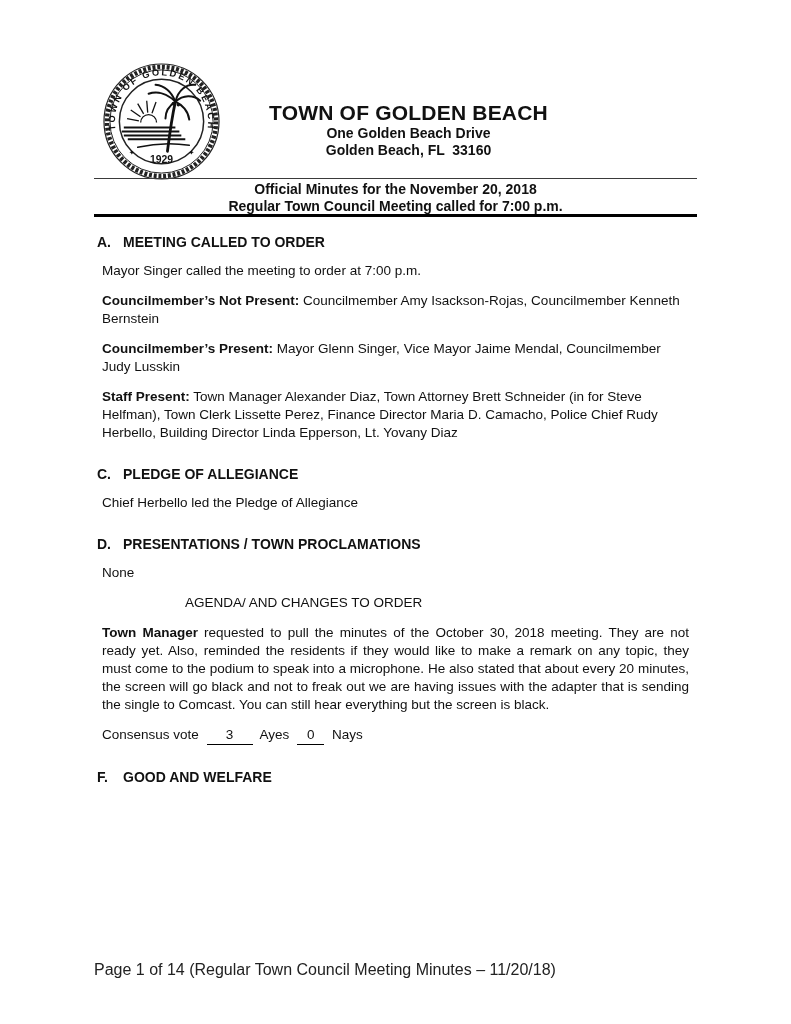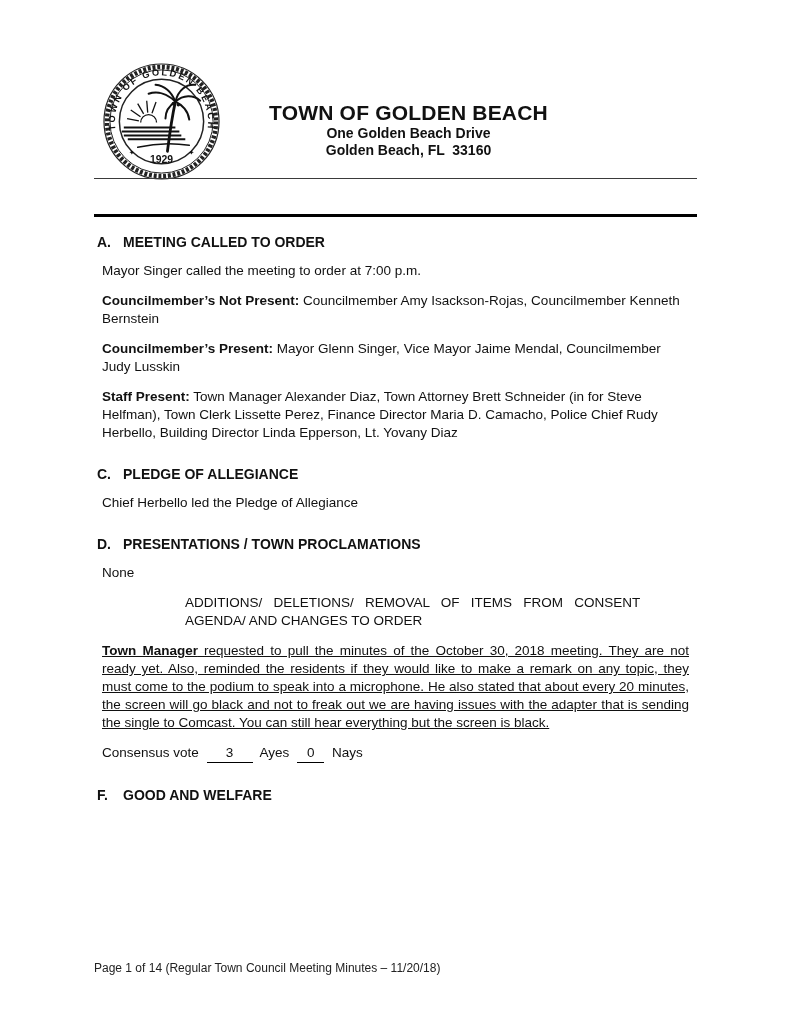--- a/index.html
+++ b/index.html
@@ -19,28 +19,28 @@
   .addr{font-size:14px;font-weight:bold;line-height:17px;white-space:pre-wrap;}
   .rule-thin{position:absolute;left:94px;right:94px;top:178px;height:1px;background:#3a3a3a;}
   .minutes-block{position:absolute;left:0;right:0;top:181px;text-align:center;font-weight:bold;font-size:14px;line-height:16.5px;}
   .rule-thick{position:absolute;left:94px;right:94px;top:214px;height:3px;background:#000;}
   
   .content{position:absolute;top:228px;left:94px;width:603px;}
   .sec-h{font-size:14px;font-weight:bold;line-height:16px;margin:24px 3px 0;}
   .sec-h:first-child{margin-top:6px;}
   .sec-letter{display:inline-block;width:26px;}
   .para{font-size:13.5px;line-height:18px;margin:12px 8px 0;}
-  .justify{text-align:justify;text-decoration:underline;}
+  .justify{text-align:justify;}
   .sub-item{font-size:13.5px;line-height:18px;margin:12px 0 0 91px;}
   .sub-line1{word-spacing:7.5px;white-space:nowrap;}
   .blank{display:inline-block;border-bottom:1.5px solid #000;text-align:center;font-size:13.5px;}
   .blank-ayes{width:46px;margin:0 4px;}
   .blank-nays{width:27px;margin:0 4px;}
   
-  .footer{position:absolute;left:94px;top:961px;font-size:12px;color:#222;}
+  .footer{position:absolute;left:94px;top:961px;font-size:16px;color:#222;}
 </style>
 </head>
 <body>
 
 <div class="page">
 
   <svg class="seal" width="119" height="119" viewBox="0 0 120 120">
     <circle cx="60" cy="60" r="58" fill="none" stroke="#222" stroke-width="1.2"></circle>
     <circle cx="60" cy="60" r="55" fill="none" stroke="#222" stroke-width="4.5" stroke-dasharray="3 1.8"></circle>
     <circle cx="60" cy="60" r="52" fill="none" stroke="#222" stroke-width="1"></circle>
@@ -82,20 +82,24 @@
     <text x="60" y="102" text-anchor="middle" font-size="10.5" font-weight="bold" fill="#111">1929</text>
   </svg>
 
   <div class="header-text">
     <div class="town-title">TOWN OF GOLDEN BEACH</div>
     <div class="addr">One Golden Beach Drive</div>
     <div class="addr">Golden Beach, FL  33160</div>
   </div>
 
   <div class="rule-thin"></div>
+  <div class="minutes-block">
+    <div>Official Minutes for the November 20, 2018</div>
+    <div>Regular Town Council Meeting called for 7:00 p.m.</div>
+  </div>
   <div class="rule-thick"></div>
 
   <div class="content">
 
     <div class="sec-h">
       <span class="sec-letter">A.</span><span>MEETING CALLED TO ORDER</span>
     </div>
     <div class="para">Mayor Singer called the meeting to order at 7:00 p.m.</div>
 
     <div class="para"><b>Councilmember’s Not Present:</b><span> Councilmember Amy Isackson-Rojas, Councilmember Kenneth Bernstein</span></div>
@@ -106,21 +110,20 @@
       <span class="sec-letter">C.</span><span>PLEDGE OF ALLEGIANCE</span>
     </div>
     <div class="para">Chief Herbello led the Pledge of Allegiance</div>
 
     <div class="sec-h">
       <span class="sec-letter">D.</span><span>PRESENTATIONS / TOWN PROCLAMATIONS</span>
     </div>
     <div class="para">None</div>
 
     <div class="sub-item">
-      <div class="sub-line1">ADDITIONS/ DELETIONS/ REMOVAL OF ITEMS FROM CONSENT</div>
       <div>AGENDA/ AND CHANGES TO ORDER</div>
     </div>
     <div class="para justify"><b>Town Manager</b><span> requested to pull the minutes of the October 30, 2018 meeting. They are not ready yet. Also, reminded the residents if they would like to make a remark on any topic, they must come to the podium to speak into a microphone. He also stated that about every 20 minutes, the screen will go black and not to freak out we are having issues with the adapter that is sending the single to Comcast. You can still hear everything but the screen is black.</span></div>
     <div class="para">
       <span>Consensus vote</span>
       <span class="blank blank-ayes">3</span>
       <span>Ayes</span>
       <span class="blank blank-nays">0</span>
       <span>Nays</span>
     </div>

